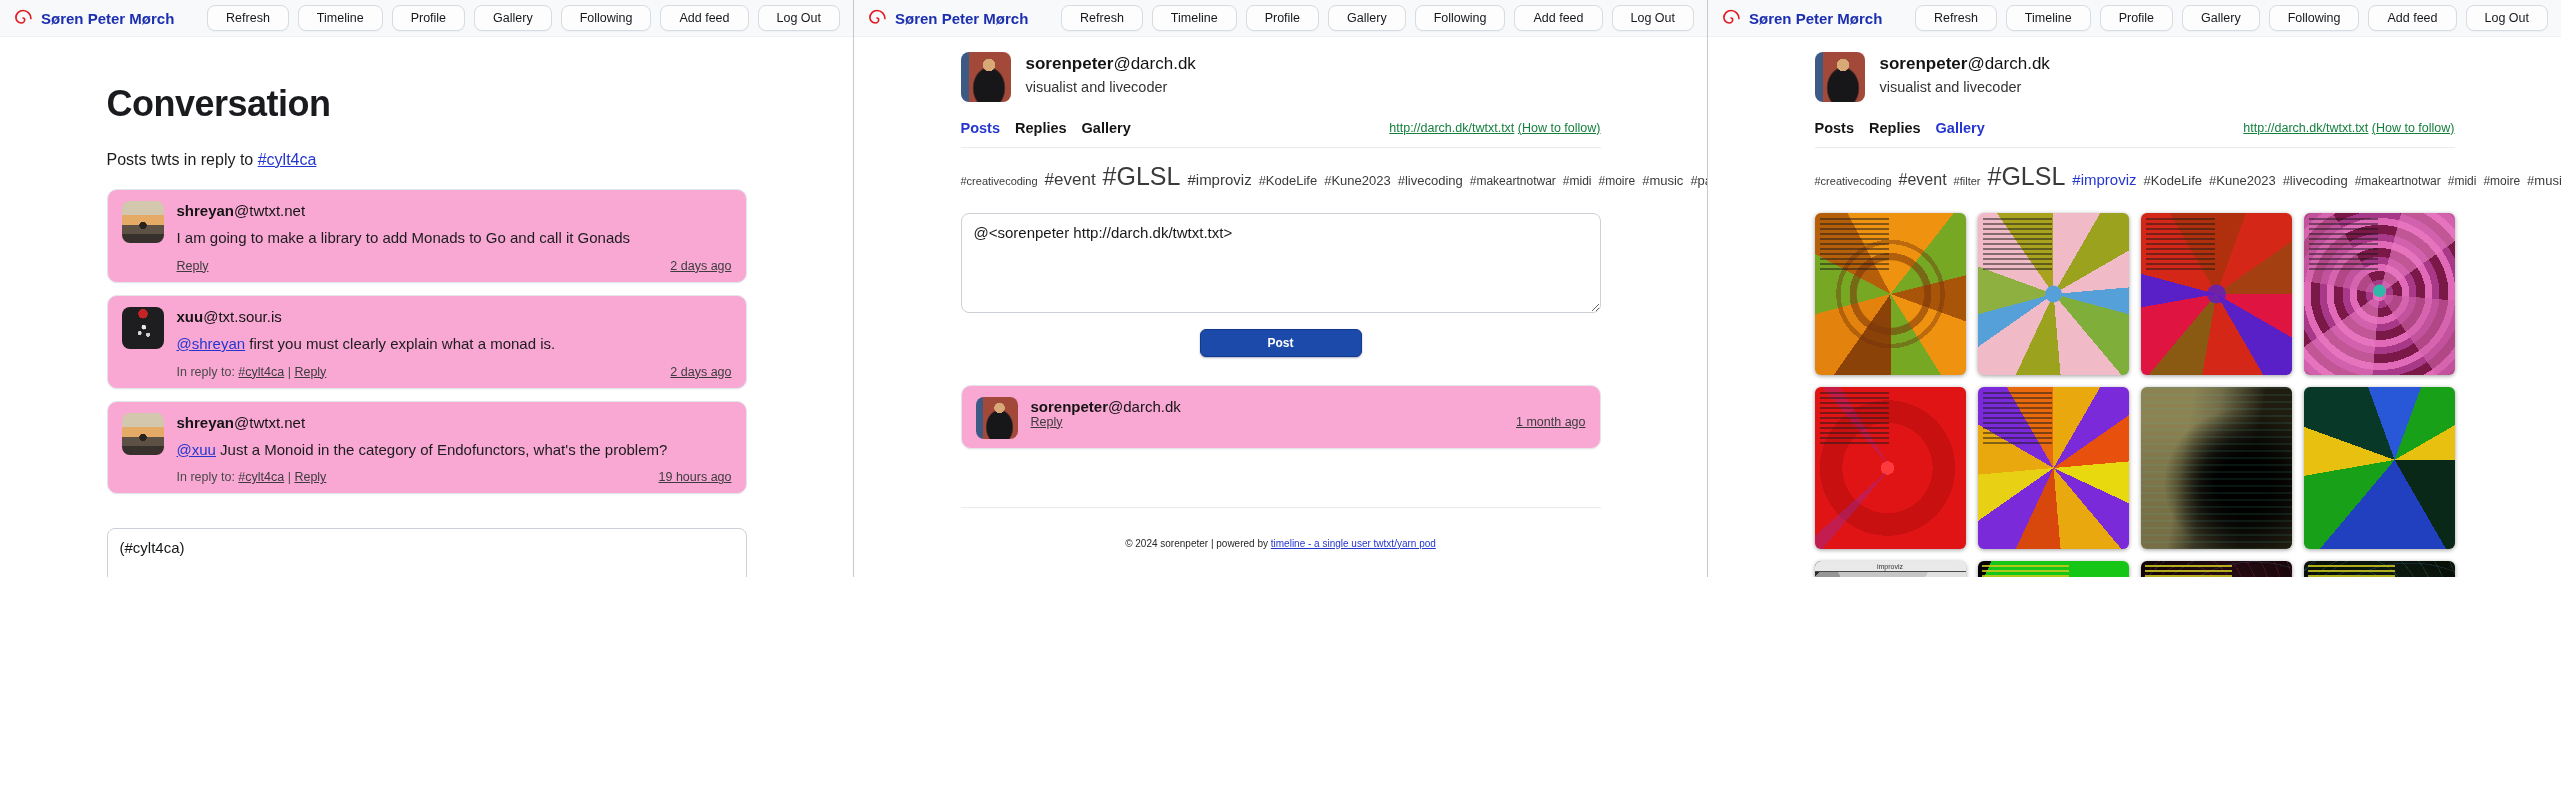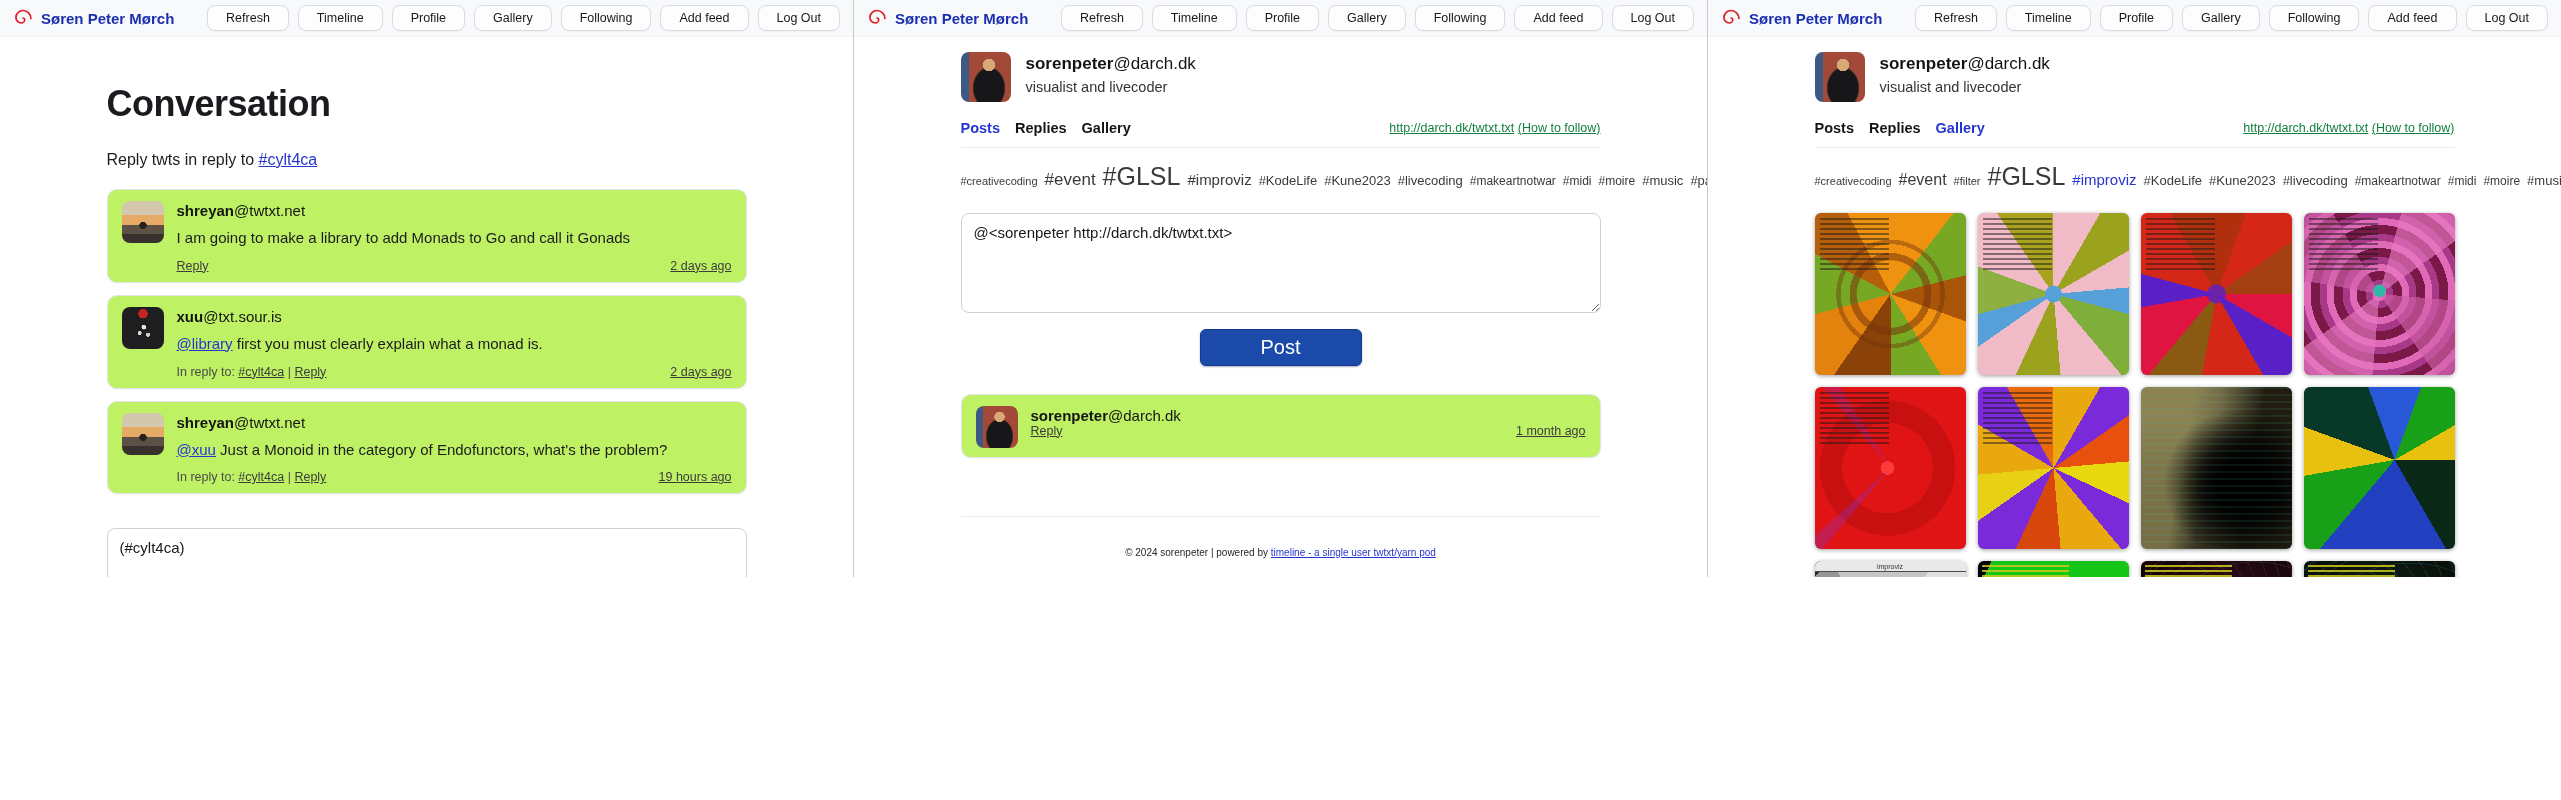--- a/index.html
+++ b/index.html
@@ -28,42 +28,42 @@
 
   .content { max-width:648px; margin:0 auto; padding:0 4px; }
 
   
   .page-title { font-size:36px; font-weight:700; letter-spacing:-.5px; color:#191b1e; margin:46px 0 0; }
   .subtitle { font-size:16px; margin-top:26px; color:#1d1d1f; }
   a.link { color:#2536cf; text-decoration:underline; }
 
   .msg-list { margin-top:20px; }
   .card {
-    border:1px solid #e2e5e9; border-radius:10px; background:#bef264;
+    border:1px solid #e2e5e9; border-radius:10px; background:#f9a8d4;
     padding:11px 14px 9px; margin-bottom:12px; display:flex; gap:13px;
     box-shadow:0 1px 2px rgba(30,40,60,.04);
   }
   .avatar { width:42px; height:42px; border-radius:8px; flex:0 0 auto; background:#ccc; }
   .card-body { flex:1 1 auto; min-width:0; }
   .card-user { font-size:15px; color:#141414; margin-top:1px; }
   .card-user b { font-weight:700; }
   .card-text { font-size:15px; line-height:1.45; margin:8px 0 10px; color:#1c1c1e; }
   .card-meta { display:flex; justify-content:space-between; align-items:baseline; font-size:12.5px; color:#4a4a4a; }
   .muted { color:#4a4a4a; }
   a.mlink { color:#3c3c3e; text-decoration:underline; }
 
   .composer {
     width:100%; height:102px; margin-top:22px; resize:vertical;
     border:1px solid #ccd1d7; border-radius:8px; padding:10px 12px;
     font-family:inherit; font-size:15px; color:#17181a; background:#fff;
   }
   .post-btn {
     display:block; margin:13px auto 0; width:162px; padding:6px 0;
     background:#1b4aaa; color:#fff; border:1px solid #123a8c; border-radius:6px;
-    font-family:inherit; font-size:20px; font-weight:400; cursor:pointer;
+    font-family:inherit; font-size:12px; font-weight:700; cursor:pointer;
     box-shadow:0 1px 2px rgba(10,30,90,.35);
   }
 
   
   .profile { display:flex; gap:15px; margin-top:15px; align-items:flex-start; }
   .profile .avatar-lg { width:50px; height:50px; border-radius:8px; flex:0 0 auto; }
   .profile-name { font-size:17px; color:#141414; margin-top:2px; }
   .profile-name b { font-weight:700; }
   .profile-bio { font-size:14.5px; color:#333; margin-top:5px; }
 
@@ -181,21 +181,21 @@
         <button class="nav-btn">Gallery</button>
         <button class="nav-btn">Following</button>
         <button class="nav-btn">Add feed</button>
         <button class="nav-btn">Log Out</button>
       </nav>
   </header>
 
   <div class="content">
     <h1 class="page-title">Conversation</h1>
     <p class="subtitle">
-      <span>Reply twts in reply to </span><a href="#" class="link">#cylt4ca</a>
+      <span>Posts twts in reply to </span><a href="#" class="link">#cylt4ca</a>
     </p>
 
     <div class="msg-list">
         <article class="card">
         <div class="avatar av-shreyan"></div>
         <div class="card-body">
           <div class="card-user"><b>shreyan</b><span>@twtxt.net</span></div>
           <div class="card-text"><a href="#" class="link"></a><span>I am going to make a library to add Monads to Go and call it Gonads</span></div>
           <div class="card-meta">
             <span class="meta-left">
@@ -203,21 +203,21 @@
               <a href="#" class="mlink">Reply</a>
             </span>
             <a href="#" class="mlink">2 days ago</a>
           </div>
         </div>
       </article>
         <article class="card">
         <div class="avatar av-xuu"></div>
         <div class="card-body">
           <div class="card-user"><b>xuu</b><span>@txt.sour.is</span></div>
-          <div class="card-text"><a href="#" class="link">@library</a><span> first you must clearly explain what a monad is.</span></div>
+          <div class="card-text"><a href="#" class="link">@shreyan</a><span> first you must clearly explain what a monad is.</span></div>
           <div class="card-meta">
             <span class="meta-left">
               <span><span class="muted">In reply to: </span><a href="#" class="mlink">#cylt4ca</a><span class="muted"> | </span></span>
               <a href="#" class="mlink">Reply</a>
             </span>
             <a href="#" class="mlink">2 days ago</a>
           </div>
         </div>
       </article>
         <article class="card">

